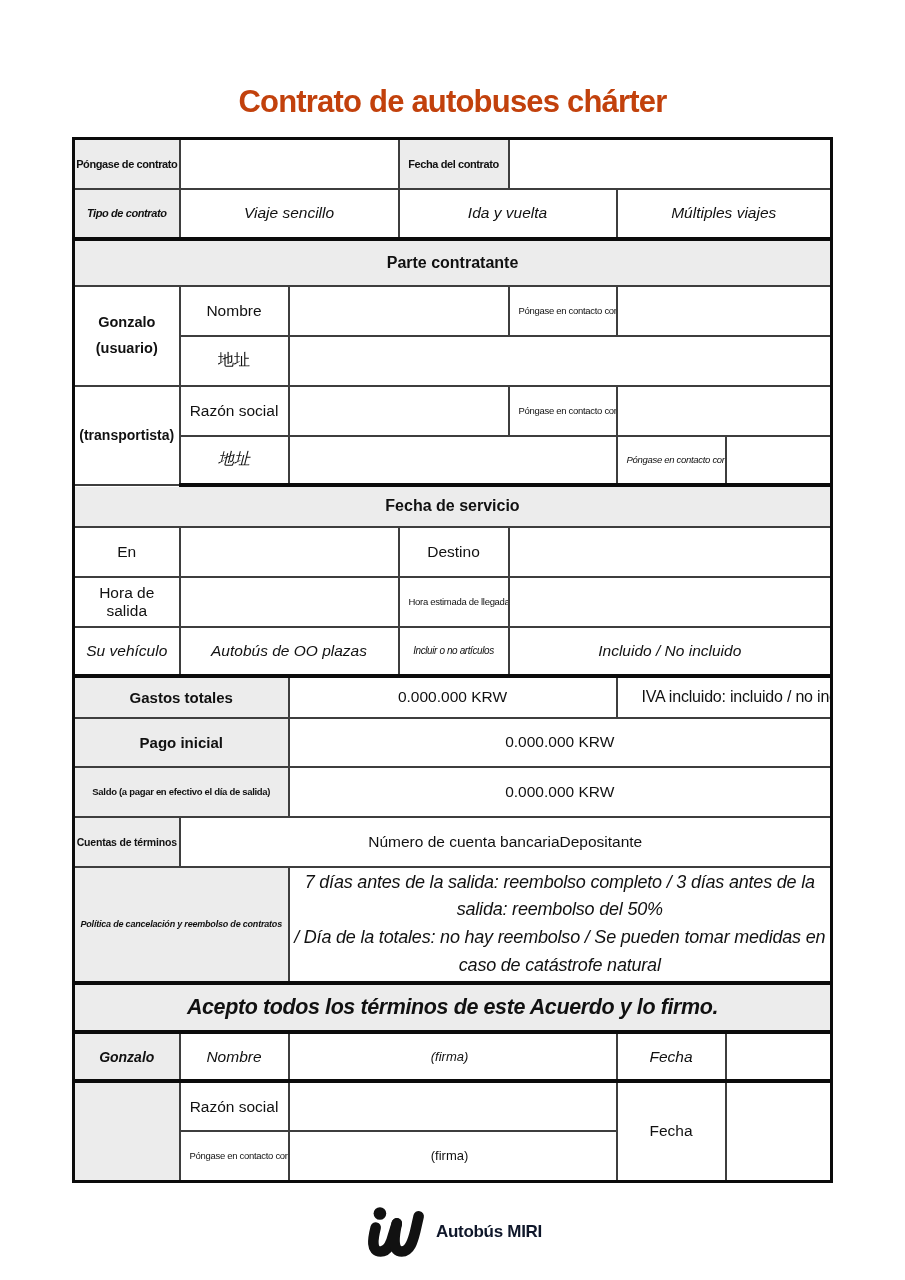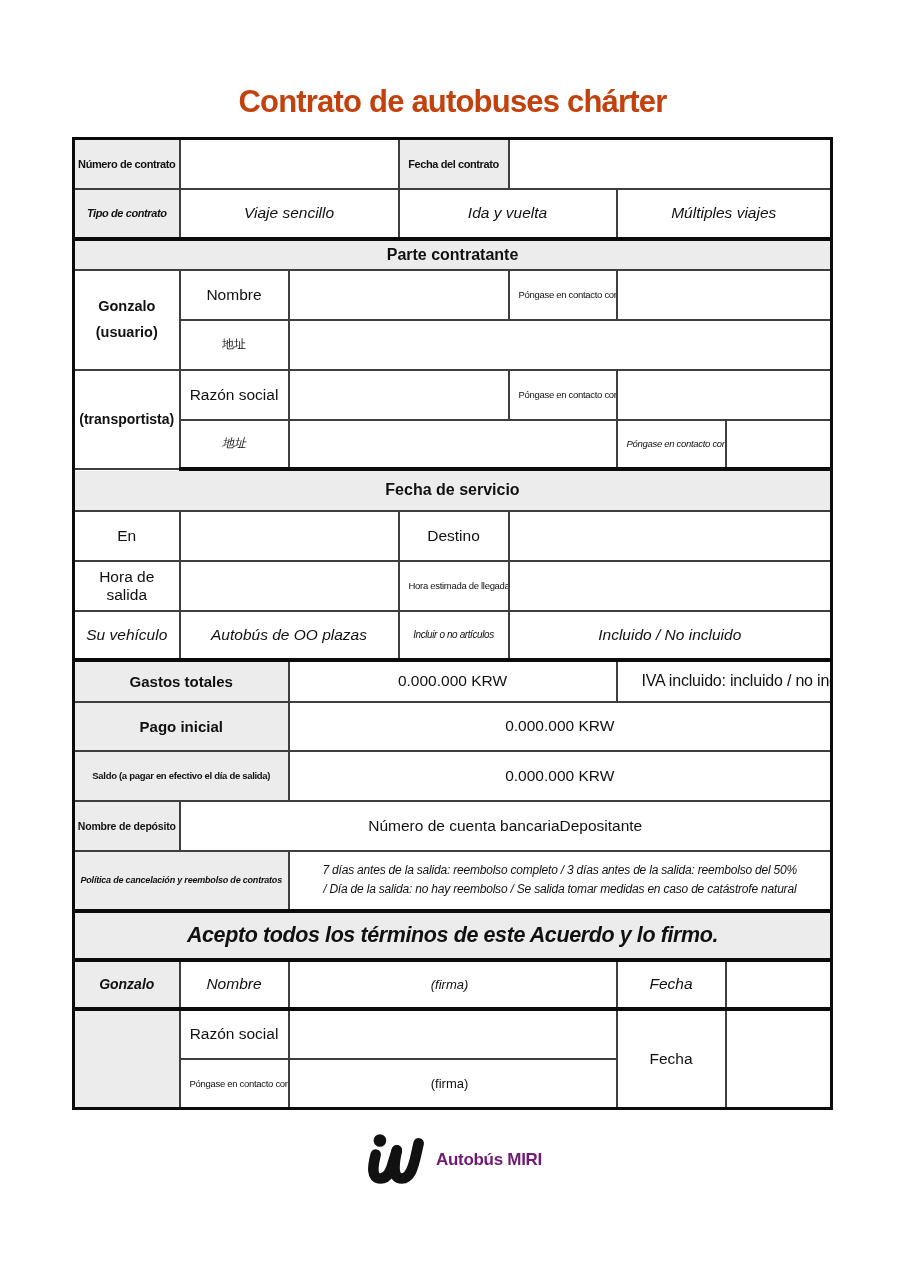--- a/index.html
+++ b/index.html
@@ -28,42 +28,42 @@
   td{
     border:2px solid var(--thin);
     text-align:center;vertical-align:middle;
     padding:1px 4px;overflow:hidden;
   }
   tr.thick > td{border-bottom-width:4px;border-bottom-color:var(--thick);font-style:italic;}
   .gray{background:var(--gray);}
   
   .lbl{font-size:11px;font-weight:bold;letter-spacing:-0.4px;white-space:nowrap;padding:0 1px;}
   .md{font-size:15.5px;}
-  .addr{font-size:12px;margin-left:40px;}
+  .addr{font-size:16px;margin-left:40px;}
   .tiny{font-size:9.5px;letter-spacing:-0.3px;white-space:nowrap;padding:0 9px;}
   .tiny2{font-size:10px;letter-spacing:-0.4px;white-space:nowrap;padding:0 1px;margin-left:22px;}
   .hdr{font-size:16px;font-weight:bold;}
   .hdr-lg{font-size:21.5px;font-weight:800;letter-spacing:-0.4px;}
   .b14{font-size:14px;font-weight:bold;}
   .b15{font-size:15px;font-weight:bold;}
   .smb{font-size:9.5px;font-weight:bold;letter-spacing:-0.3px;white-space:nowrap;padding:0 1px;}
   .xsb{font-size:9px;font-weight:bold;letter-spacing:-0.2px;white-space:nowrap;padding:0 1px;margin-left:24px;}
   .cb{font-size:10.5px;font-weight:bold;letter-spacing:-0.2px;white-space:nowrap;padding:0 1px;}
   .val{font-size:15.5px;}
   .iva{font-size:16px;letter-spacing:-0.2px;white-space:nowrap;padding-left:24px;}
-  .policy{font-size:12px;letter-spacing:-0.2px;line-height:1.55;}
+  .policy{font-size:18px;letter-spacing:-0.2px;line-height:1.55;}
   .firma{font-size:13px;padding-right:10px;}
   .role{font-size:14.5px;font-weight:bold;line-height:1.75;}
   
-  .r47{height:31px}.r48{height:42px}.r49{height:49px}.r50{height:50px}.r60{height:60px}
+  .r47{height:47px}.r48{height:42px}.r49{height:49px}.r50{height:50px}.r60{height:60px}
   
   .footer{
     margin-top:21px;display:flex;align-items:center;justify-content:center;gap:11px;
   }
-  .brand-text{font-size:17px;font-weight:bold;letter-spacing:-0.3px;color:#701a75;}
+  .brand-text{font-size:17px;font-weight:bold;letter-spacing:-0.3px;color:#0f172a;}
   .logo-mark{display:block;}
 </style>
 </head>
 <body>
 
 <div class="page">
 
   <h1 class="title">Contrato de autobuses chárter</h1>
 
   <table class="contract">
@@ -72,21 +72,21 @@
         <col style="width:109px">
         <col style="width:110px">
       <col style="width:110px">
         <col style="width:108px">
         <col style="width:109px">
       <col style="width:106px">
     </colgroup>
     <tbody>
 
       <tr class="r50">
-        <td class="gray lbl">Número de contrato</td>
+        <td class="gray lbl">Póngase de contrato</td>
         <td colspan="2"></td>
         <td class="gray lbl">Fecha del contrato</td>
         <td colspan="3"></td>
       </tr>
 
       <tr class="r50 thick">
         <td class="gray lbl">Tipo de contrato</td>
         <td colspan="2" class="md">Viaje sencillo</td>
         <td colspan="2" class="md">Ida y vuelta</td>
         <td colspan="2" class="md">Múltiples viajes</td>
@@ -162,29 +162,29 @@
         <td colspan="2" class="gray b15">Pago inicial</td>
         <td colspan="5" class="val">0.000.000 KRW</td>
       </tr>
 
       <tr class="r50">
         <td colspan="2" class="gray smb">Saldo (a pagar en efectivo el día de salida)</td>
         <td colspan="5" class="val">0.000.000 KRW</td>
       </tr>
 
       <tr class="r50">
-        <td class="gray cb">Nombre de depósito</td>
+        <td class="gray cb">Cuentas de términos</td>
         <td colspan="6" class="val">Número de cuenta bancariaDepositante</td>
       </tr>
 
       <tr class="r60 thick">
         <td colspan="2" class="gray xsb">Política de cancelación y reembolso de contratos</td>
         <td colspan="5" class="policy">
           <div>7 días antes de la salida: reembolso completo / 3 días antes de la salida: reembolso del 50%</div>
-          <div>/ Día de la salida: no hay reembolso / Se salida tomar medidas en caso de catástrofe natural</div>
+          <div>/ Día de la totales: no hay reembolso / Se pueden tomar medidas en caso de catástrofe natural</div>
         </td>
       </tr>
 
       <tr class="r49 thick">
         <td colspan="7" class="gray hdr-lg">Acepto todos los términos de este Acuerdo y lo firmo.</td>
       </tr>
 
       <tr class="r49 thick">
         <td class="gray b14">Gonzalo</td>
         <td class="md">Nombre</td>

